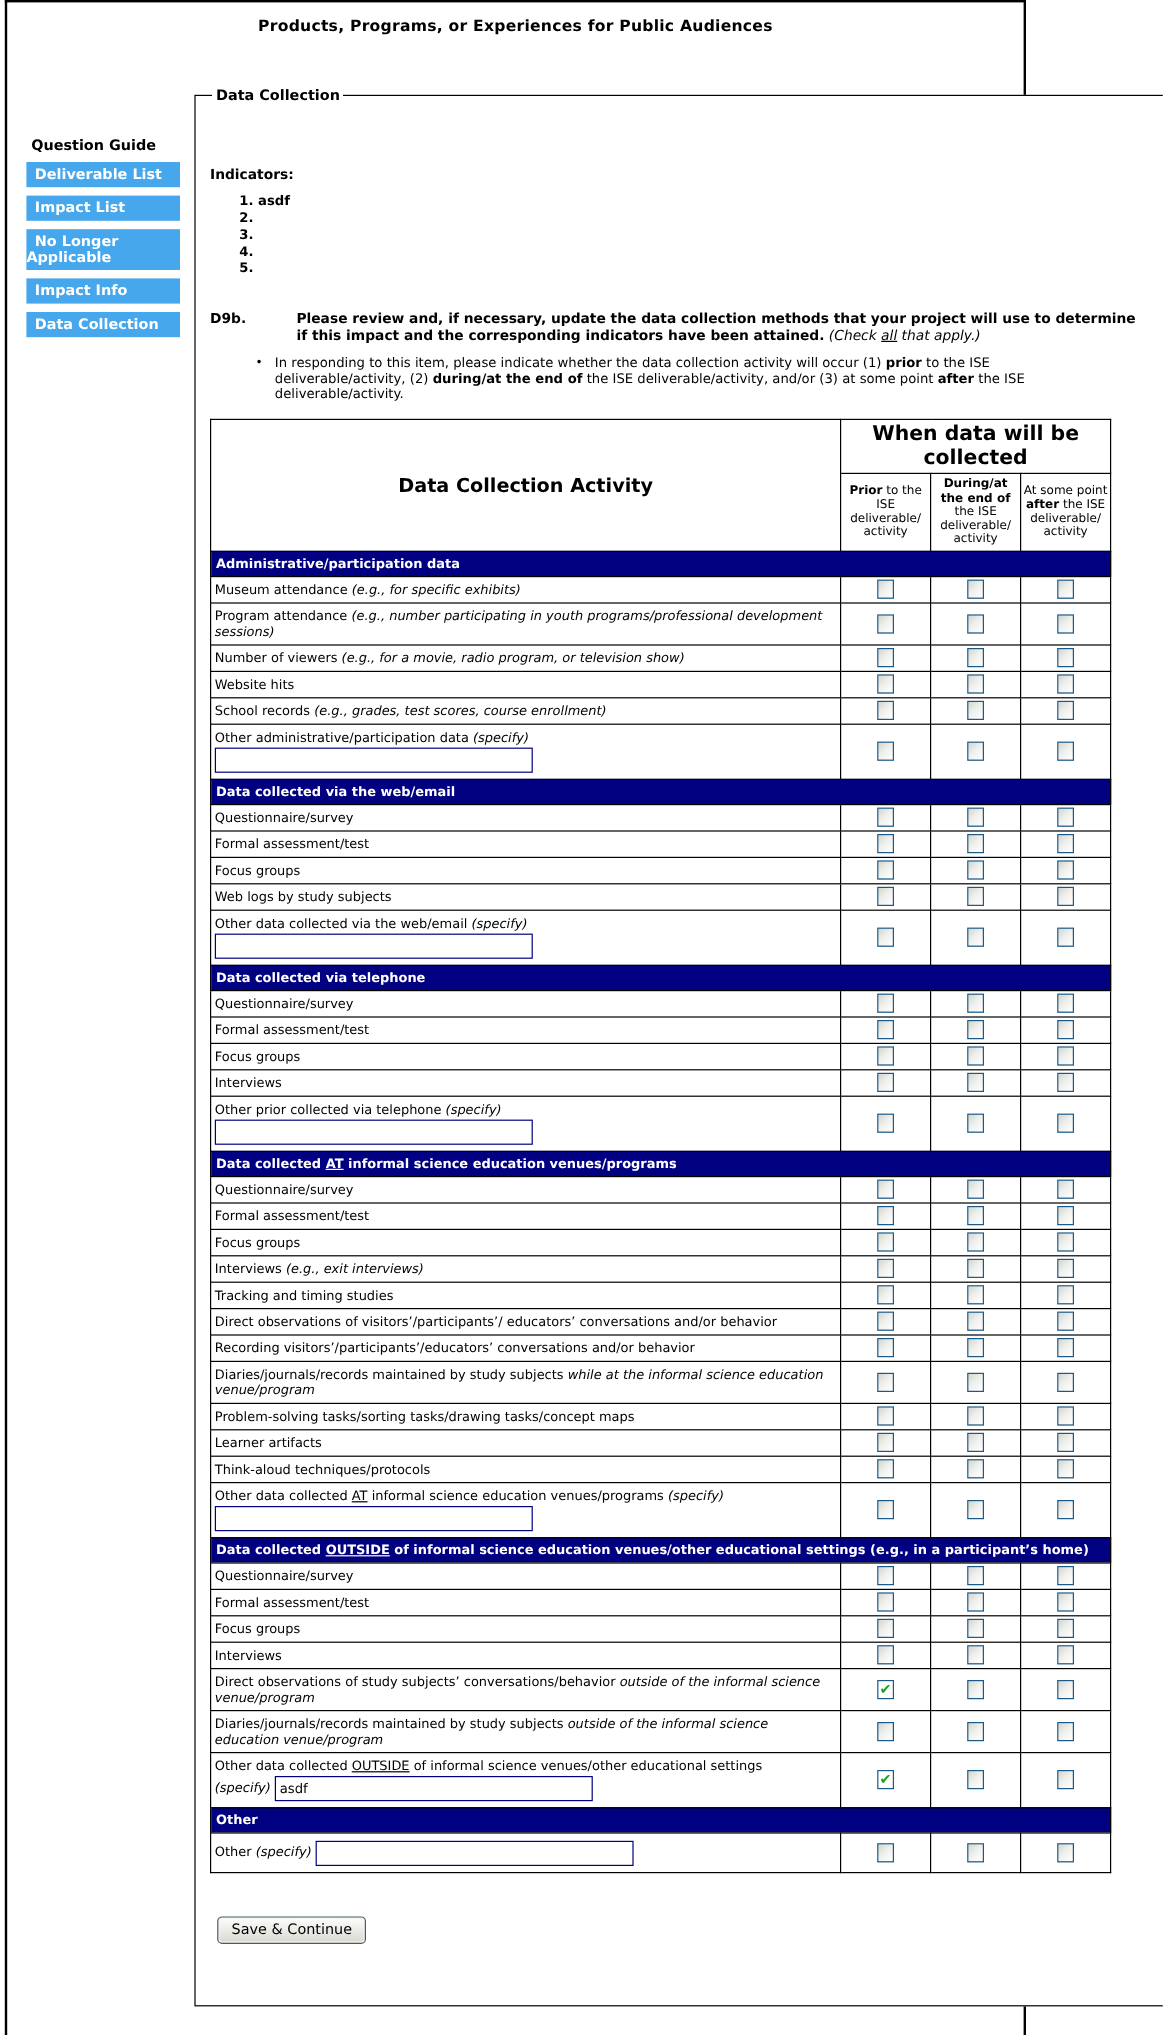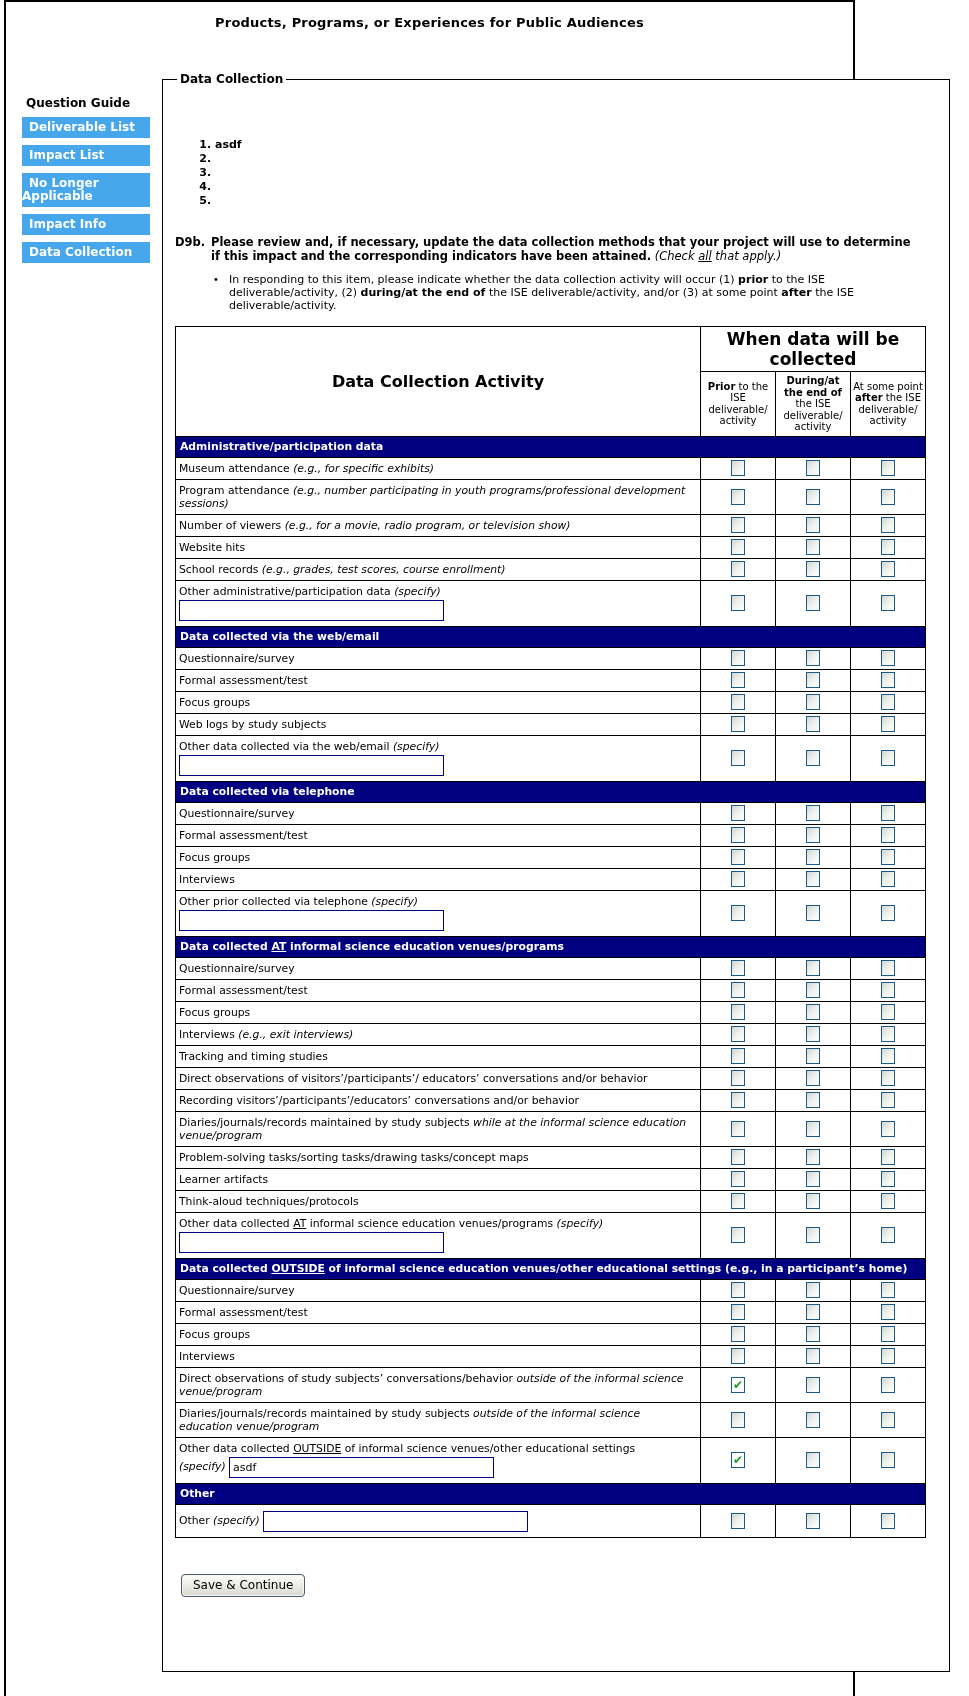--- a/index.html
+++ b/index.html
@@ -22,21 +22,21 @@
   .page-title {
     text-align: center;
     padding-top: 13px;
     font-size: 13px;
     font-weight: bold;
     letter-spacing: 0.2px;
   }
   
   .sidebar {
     position: absolute;
-    left: 16px; top: 94px;
+    left: 16px; top: 112px;
     width: 128px;
   }
   .sidebar-heading {
     font-size: 12px; font-weight: bold;
     margin: 0 0 7px 4px;
   }
   .nav-btn {
     background: #47A7EC;
     color: #fff;
     font-size: 12px; font-weight: bold;
@@ -63,21 +63,21 @@
   .impact-block { margin-top: 52px; font-size: 11.5px; }
   .impact-line { font-weight: bold; }
   .impact-value { font-weight: bold; margin-left: 16px; }
   .indicators-label { font-weight: bold; margin-top: 11px; }
   ol.indicator-list {
     margin: 9px 0 0 40px; padding: 0;
     font-size: 11px; font-weight: bold;
   }
   ol.indicator-list li { margin-bottom: 1px; line-height: 13px; min-height: 13px; }
   
-  .question { display: flex; margin-top: 28px; font-size: 11.5px; }
+  .question { display: flex; margin-top: 28px; font-size: 11.5px; gap: 36px; }
   .qnum { width: 36px; font-weight: bold; flex: none; }
   .qtext { width: 712px; line-height: 14px; }
   .bullet-row { display: flex; margin: 10px 0 0 38px; font-size: 11px; }
   .bullet-char { width: 16px; flex: none; font-size: 10px; padding-top: 1px; }
   .bullet-text { width: 690px; line-height: 13px; }
   
   .sb { font-weight: bold; }
   .si { font-style: italic; }
   .su { text-decoration: underline; }
   
@@ -171,20 +171,21 @@
         <div class="nav-btn">No Longer Applicable</div>
         <div class="nav-btn">Impact Info</div>
         <div class="nav-btn">Data Collection</div>
       </div>
   </div>
 
   <fieldset class="main">
     <legend>Data Collection</legend>
 
     <div class="impact-block">
+      <div class="indicators-label">Indicators:</div>
       <ol class="indicator-list" id="indicator-list">
           <li>asdf</li>
           <li></li>
           <li></li>
           <li></li>
           <li></li>
         </ol>
     </div>
 
     <div class="question">

